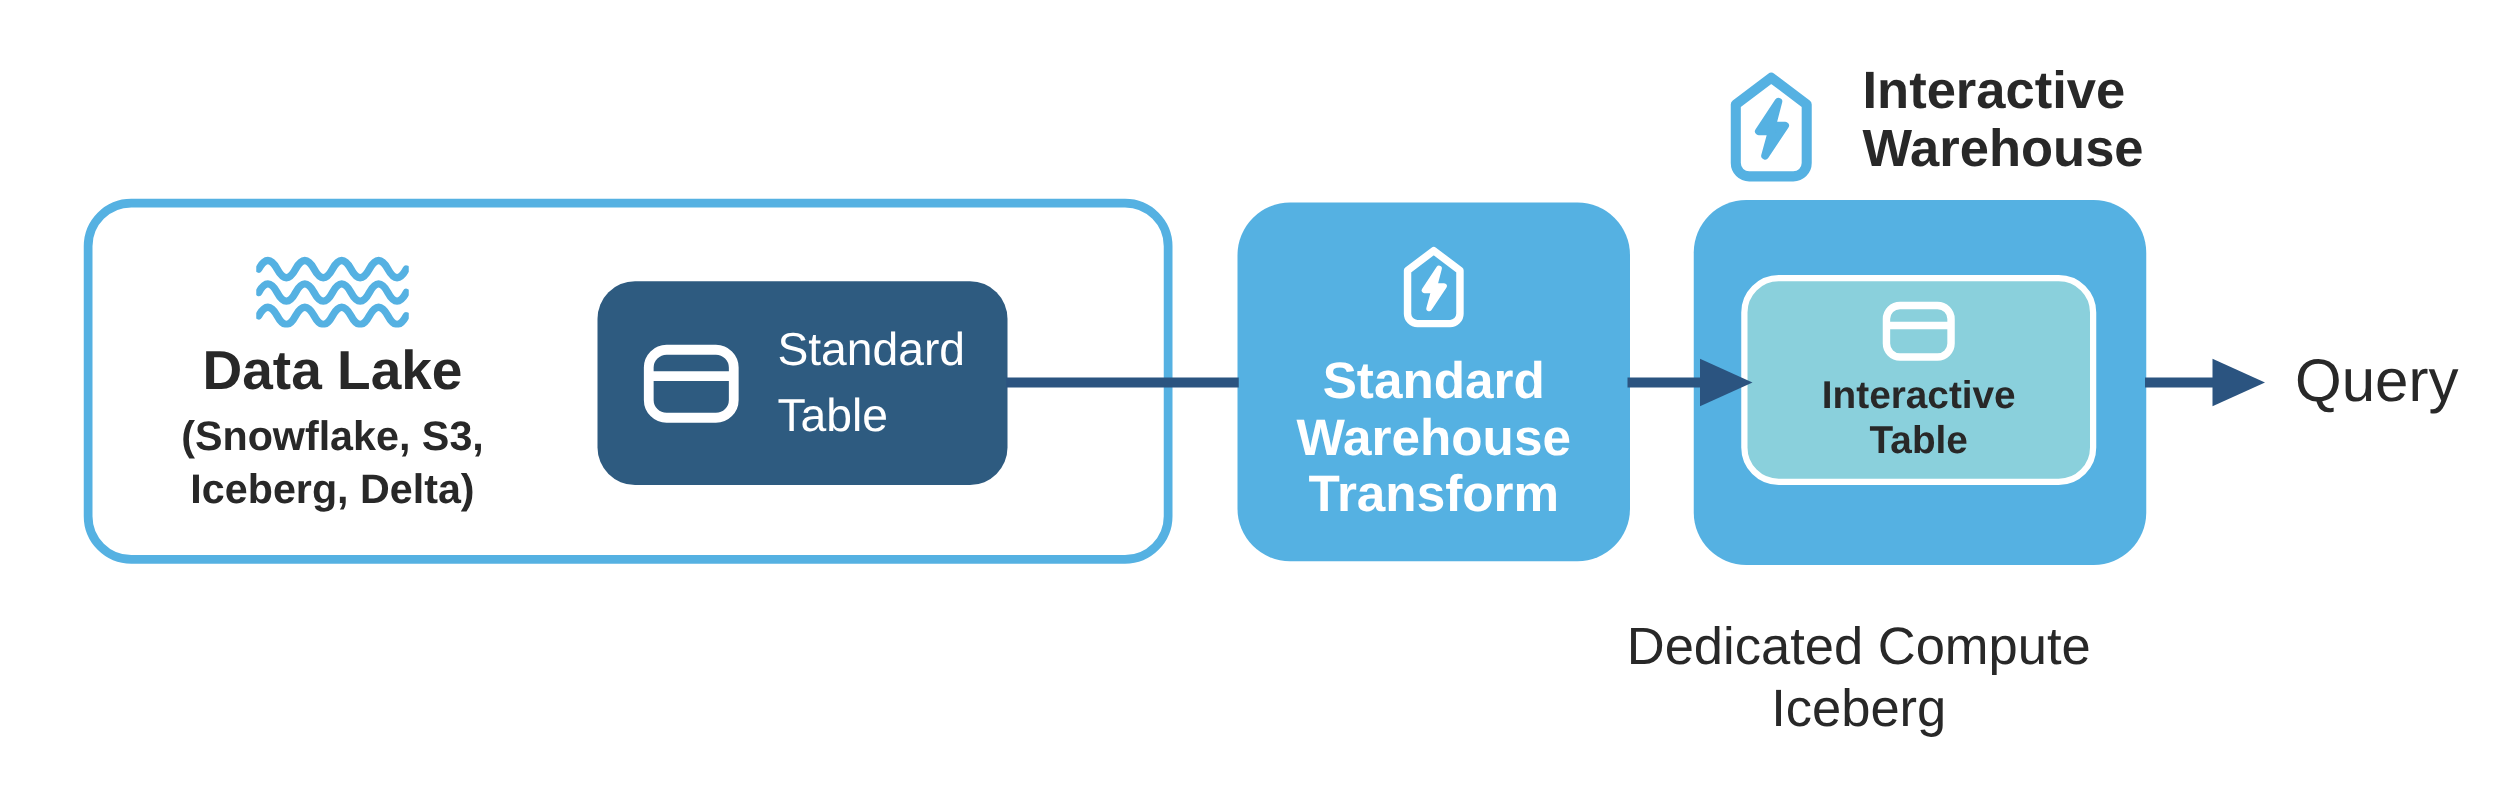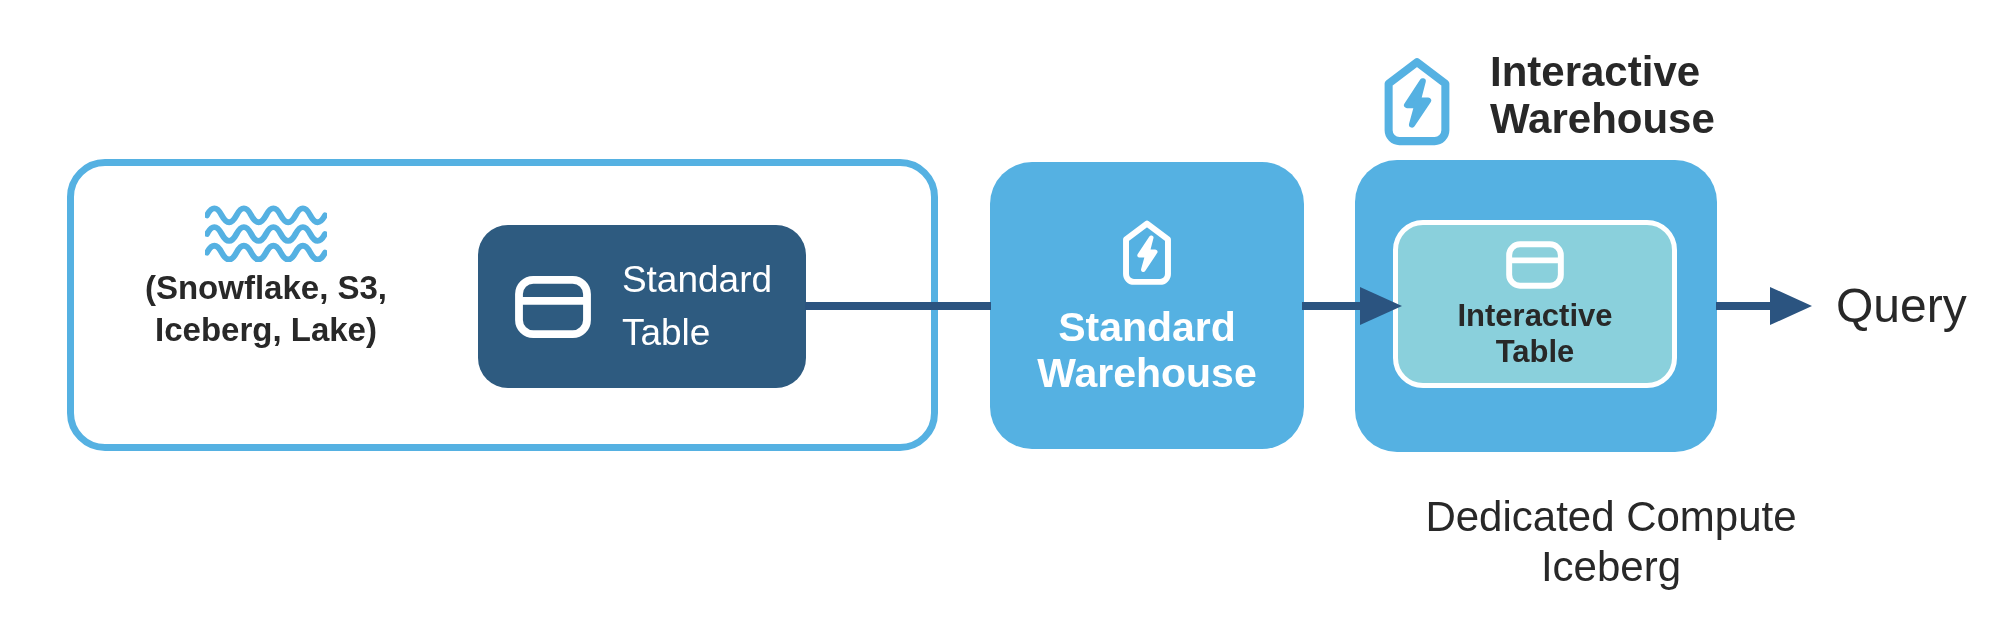--- a/index.html
+++ b/index.html
@@ -52,21 +52,21 @@
   }
   .it-label{font-size:31px;font-weight:bold;color:var(--text-dark);text-align:center;line-height:1.15;}
   
   .iw-header-icon{position:absolute;left:1371px;top:52px;z-index:2;}
   .iw-header-text{
     position:absolute;left:1490px;top:48px;font-size:42px;font-weight:bold;
     line-height:1.12;color:var(--text-dark);white-space:nowrap;
   }
   
   .dedicated-label{
-    position:absolute;left:1356px;top:492px;width:510px;text-align:center;
+    position:absolute;left:1232px;top:492px;width:510px;text-align:center;
     font-size:42px;line-height:1.2;color:var(--text-dark);
   }
   .query-label{position:absolute;left:1836px;top:278px;font-size:48px;color:var(--text-dark);}
   
   .conn-line{position:absolute;height:8px;background:var(--navy);z-index:3;}
   .conn1{left:805px;top:302px;width:186px;}
   .conn2{left:1302px;top:302px;width:60px;}
   .conn3{left:1716px;top:302px;width:56px;}
   .arrow-head{
     position:absolute;width:0;height:0;z-index:3;
@@ -84,23 +84,24 @@
 
   <div class="data-lake-box">
     <div class="lake-content">
       <span>
         <svg width="122" height="58" viewBox="0 0 124 58" fill="none">
           <path id="wv" d="M2 11 Q9.5 -3 17 11 T32 11 T47 11 T62 11 T77 11 T92 11 T107 11 T122 11" stroke="#55B1E2" stroke-width="6" stroke-linecap="round" fill="none"></path>
           <use href="#wv" y="19"></use>
           <use href="#wv" y="38"></use>
         </svg>
       </span>
+      <div class="lake-title">Data Lake</div>
       <div class="lake-sub">
         <div>(Snowflake, S3,</div>
-        <div>Iceberg, Lake)</div>
+        <div>Iceberg, Delta)</div>
       </div>
     </div>
   </div>
 
   <div class="standard-table-box">
     <span>
       <svg width="82" height="68" viewBox="0 0 24 20" fill="none">
         <rect x="2" y="2" width="20" height="16" rx="4.2" stroke="#FFFFFF" stroke-width="2.3"></rect>
         <path d="M2.4 8.2 H21.6" stroke="#FFFFFF" stroke-width="2.3"></path>
       </svg>
@@ -116,20 +117,21 @@
   <div class="transform-box">
     <span>
       <svg width="68" height="76" viewBox="0 0 24 26" fill="none">
         <path d="M12 2.6 L4.6 8.2 V20.4 A2.8 2.8 0 0 0 7.4 23.2 H16.6 A2.8 2.8 0 0 0 19.4 20.4 V8.2 Z" stroke="#FFFFFF" stroke-width="2.1" stroke-linejoin="round"></path>
         <path d="M13.5 7.6 L9.4 13.8 H12.1 L10.7 18.9 L14.9 12.6 H12.2 Z" fill="#FFFFFF" stroke="#FFFFFF" stroke-width="1.6" stroke-linejoin="round"></path>
       </svg>
     </span>
     <div class="transform-label">
       <div>Standard</div>
       <div>Warehouse</div>
+      <div>Transform</div>
     </div>
   </div>
 
   <div class="conn-line conn2"></div>
   <div class="arrow-head head2"></div>
 
   <div class="interactive-box">
     <div class="inner-table-box">
       <span>
         <svg width="62" height="52" viewBox="0 0 24 20" fill="none">

